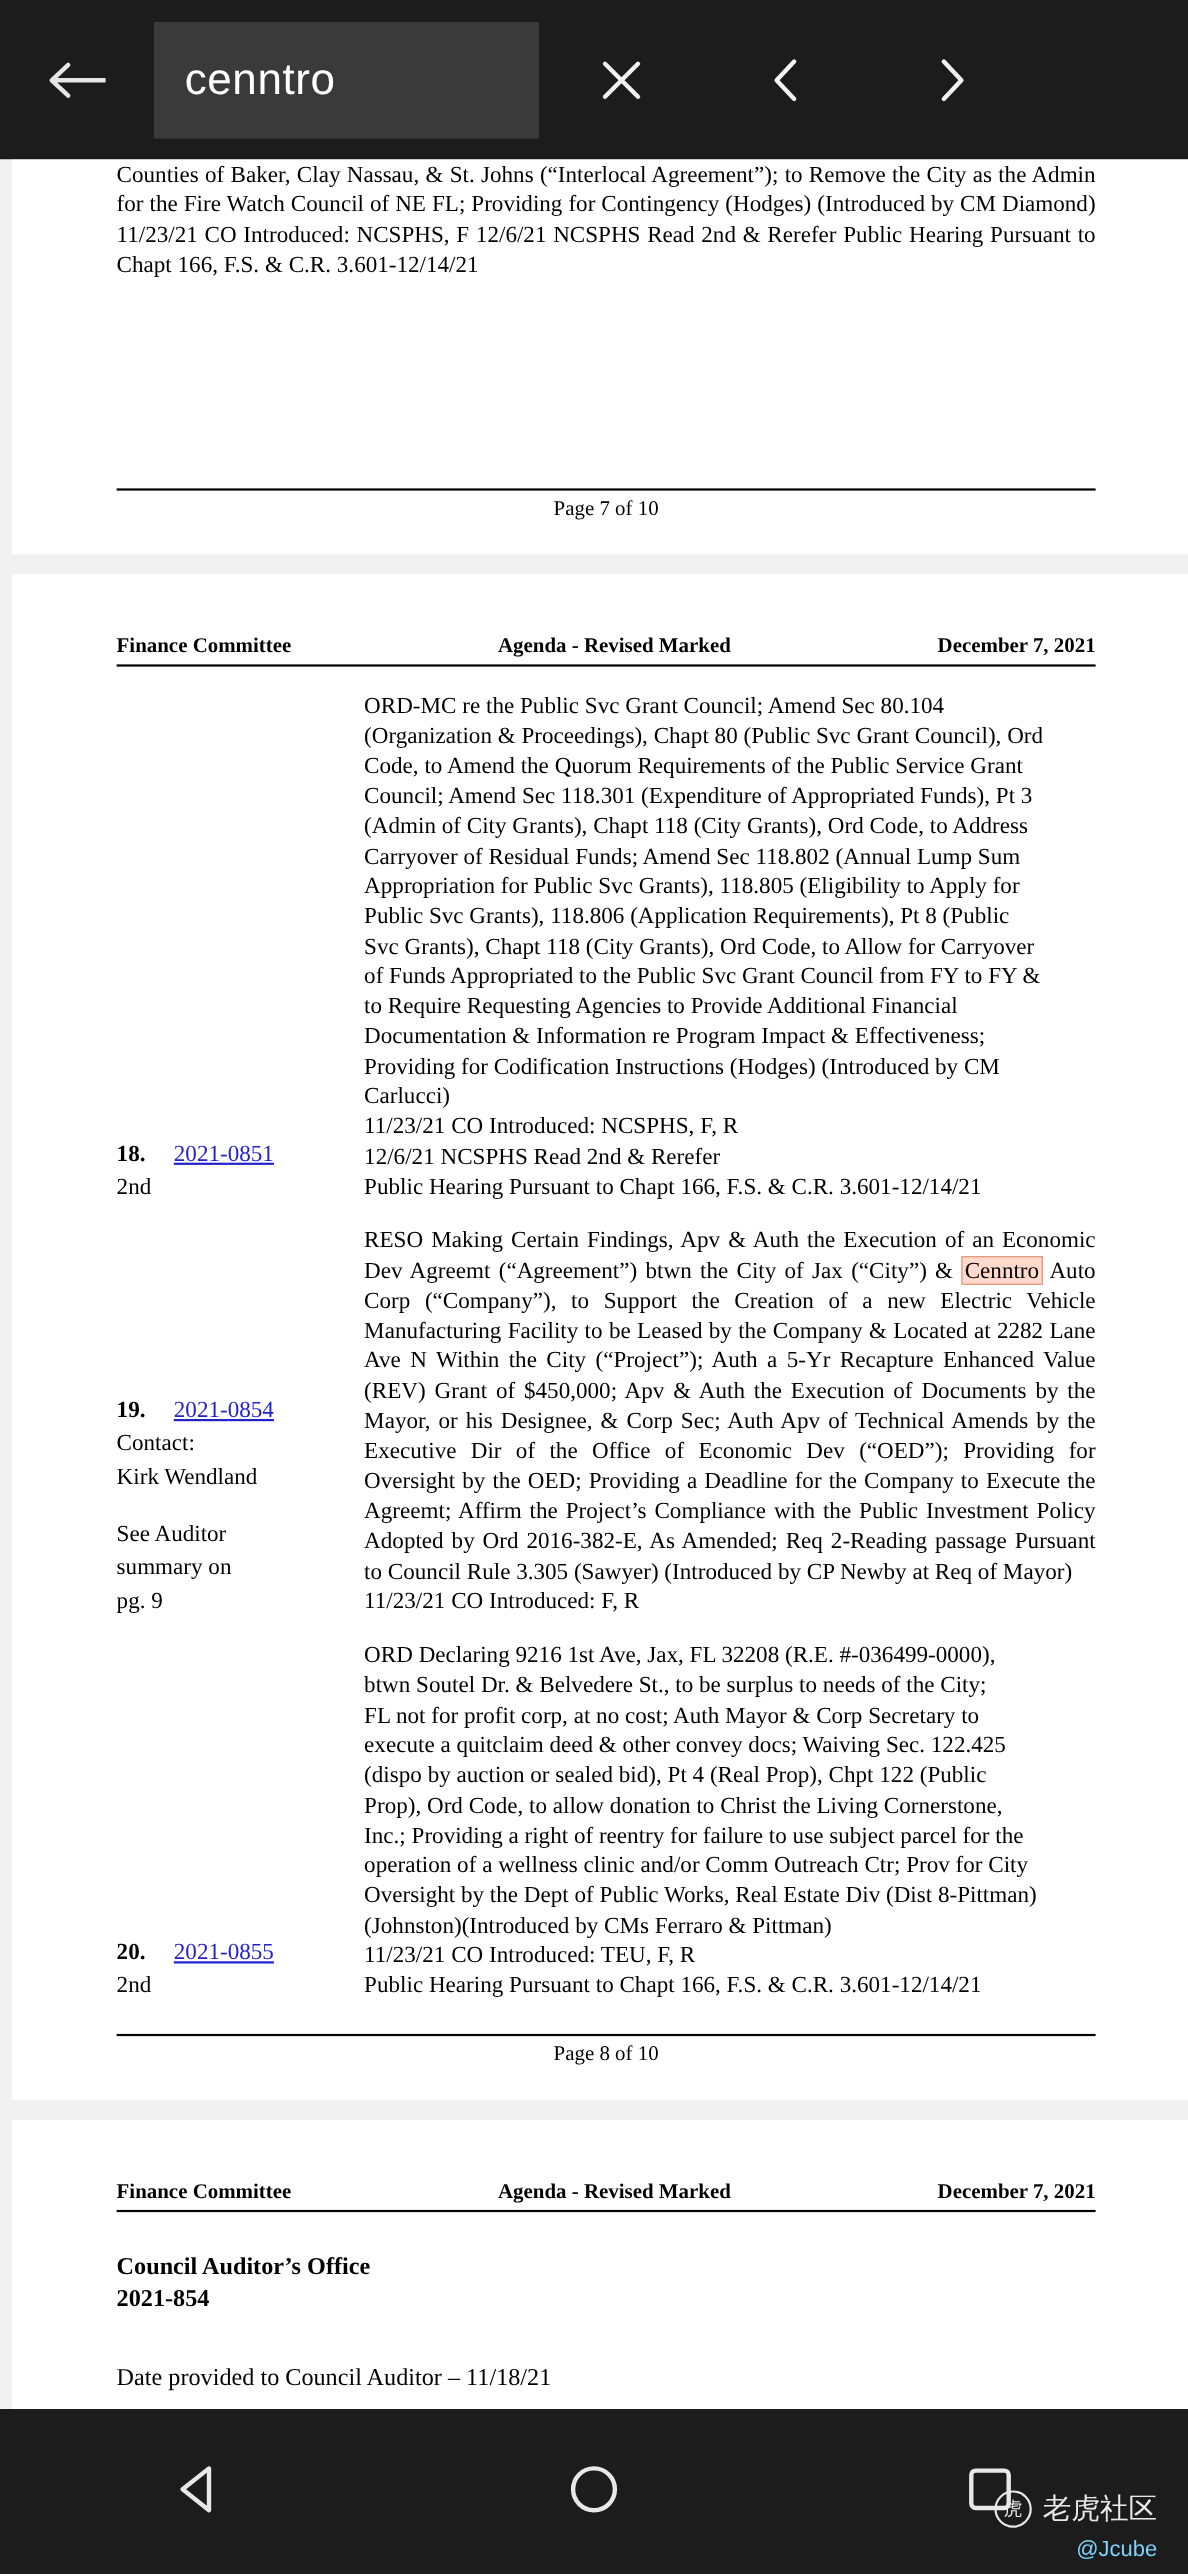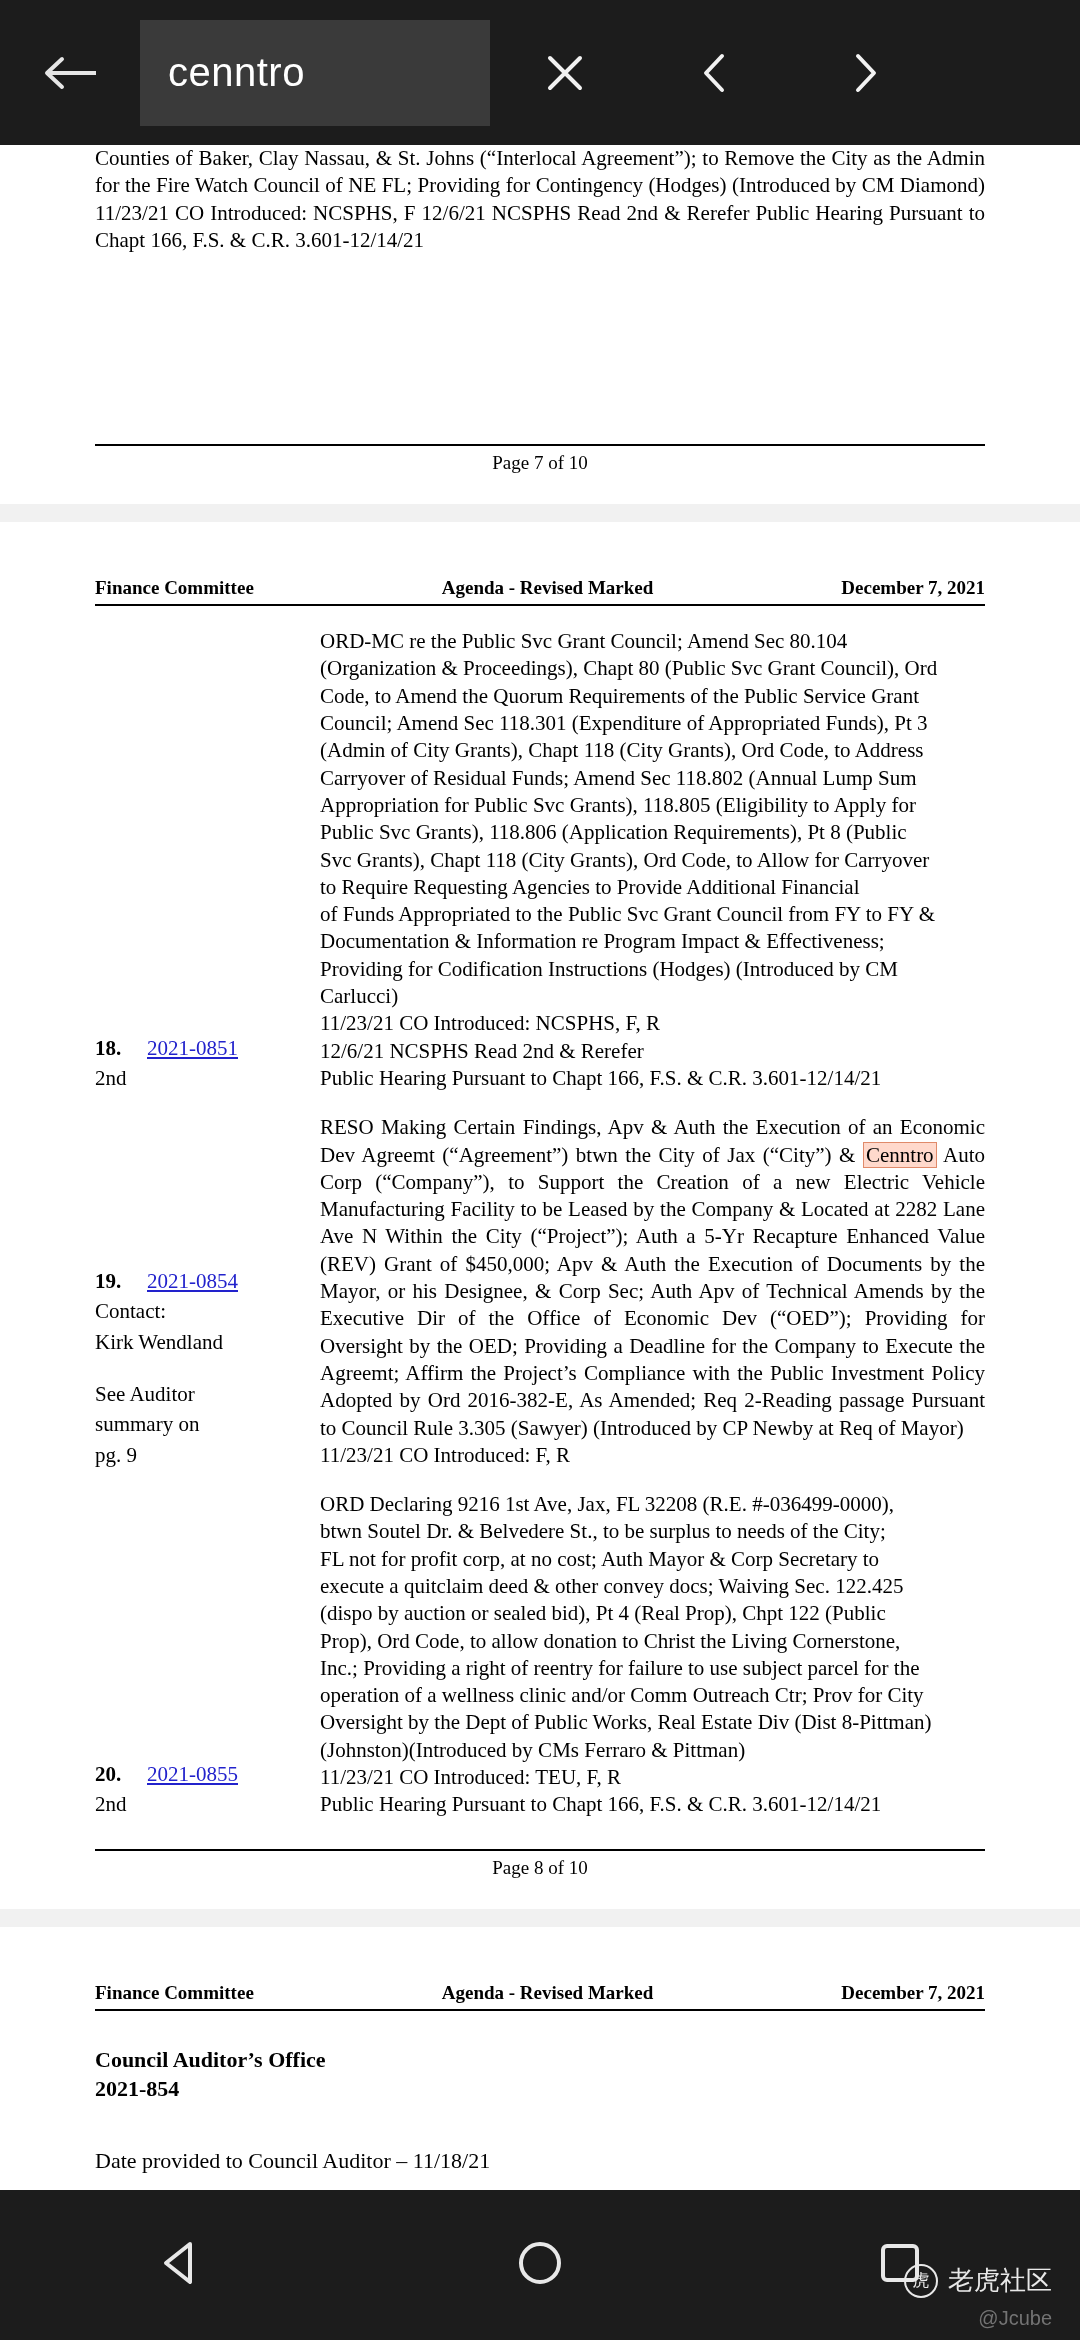--- a/index.html
+++ b/index.html
@@ -59,20 +59,21 @@
   .topbar-icon svg { display: block; }
 
   
   .doc-viewport {
     position: absolute;
     top: 145px; left: 0;
     width: 1080px;
     height: 2045px;
     background: #f1f1f1;
     overflow: hidden;
+    padding-left: 11px;
   }
   .page {
     background: #ffffff;
     width: 1080px;
     position: relative;
     color: #000000;
     font-family: "Liberation Serif", serif;
   }
   .page + .page { margin-top: 18px; }
 
@@ -203,21 +204,21 @@
     width: 34px; height: 34px;
     border-radius: 50%;
     border: 2px solid #e8e8e8;
     display: flex; align-items: center; justify-content: center;
     font-size: 17px;
   }
   .wm-user {
     position: absolute;
     right: 28px;
     bottom: 10px;
-    color: #737373;
+    color: #7dd3fc;
     font-size: 20px;
     font-family: "Liberation Sans", sans-serif;
   }
 </style>
 </head>
 <body>
 
 <div class="screen">
 
   <div class="topbar">
@@ -294,22 +295,22 @@
           <div class="item-body">
             <span class="line">ORD-MC re the Public Svc Grant Council; Amend Sec 80.104</span>
             <span class="line">(Organization &amp; Proceedings), Chapt 80 (Public Svc Grant Council), Ord</span>
             <span class="line">Code, to Amend the Quorum Requirements of the Public Service Grant</span>
             <span class="line">Council; Amend Sec 118.301 (Expenditure of Appropriated Funds), Pt 3</span>
             <span class="line">(Admin of City Grants), Chapt 118 (City Grants), Ord Code, to Address</span>
             <span class="line">Carryover of Residual Funds; Amend Sec 118.802 (Annual Lump Sum</span>
             <span class="line">Appropriation for Public Svc Grants), 118.805 (Eligibility to Apply for</span>
             <span class="line">Public Svc Grants), 118.806 (Application Requirements), Pt 8 (Public</span>
             <span class="line">Svc Grants), Chapt 118 (City Grants), Ord Code, to Allow for Carryover</span>
+            <span class="line">of Funds Appropriated to the Public Svc Grant Council from FY to FY &amp;</span>
             <span class="line">to Require Requesting Agencies to Provide Additional Financial</span>
-            <span class="line">of Funds Appropriated to the Public Svc Grant Council from FY to FY &amp;</span>
             <span class="line">Documentation &amp; Information re Program Impact &amp; Effectiveness;</span>
             <span class="line">Providing for Codification Instructions (Hodges) (Introduced by CM</span>
             <span class="line">Carlucci)</span>
             <span class="line">11/23/21 CO Introduced: NCSPHS, F, R</span>
             <span class="line">12/6/21 NCSPHS Read 2nd &amp; Rerefer</span>
             <span class="line">Public Hearing Pursuant to Chapt 166, F.S. &amp; C.R. 3.601-12/14/21</span>
           </div>
         </div>
 
         <div class="item-row">

